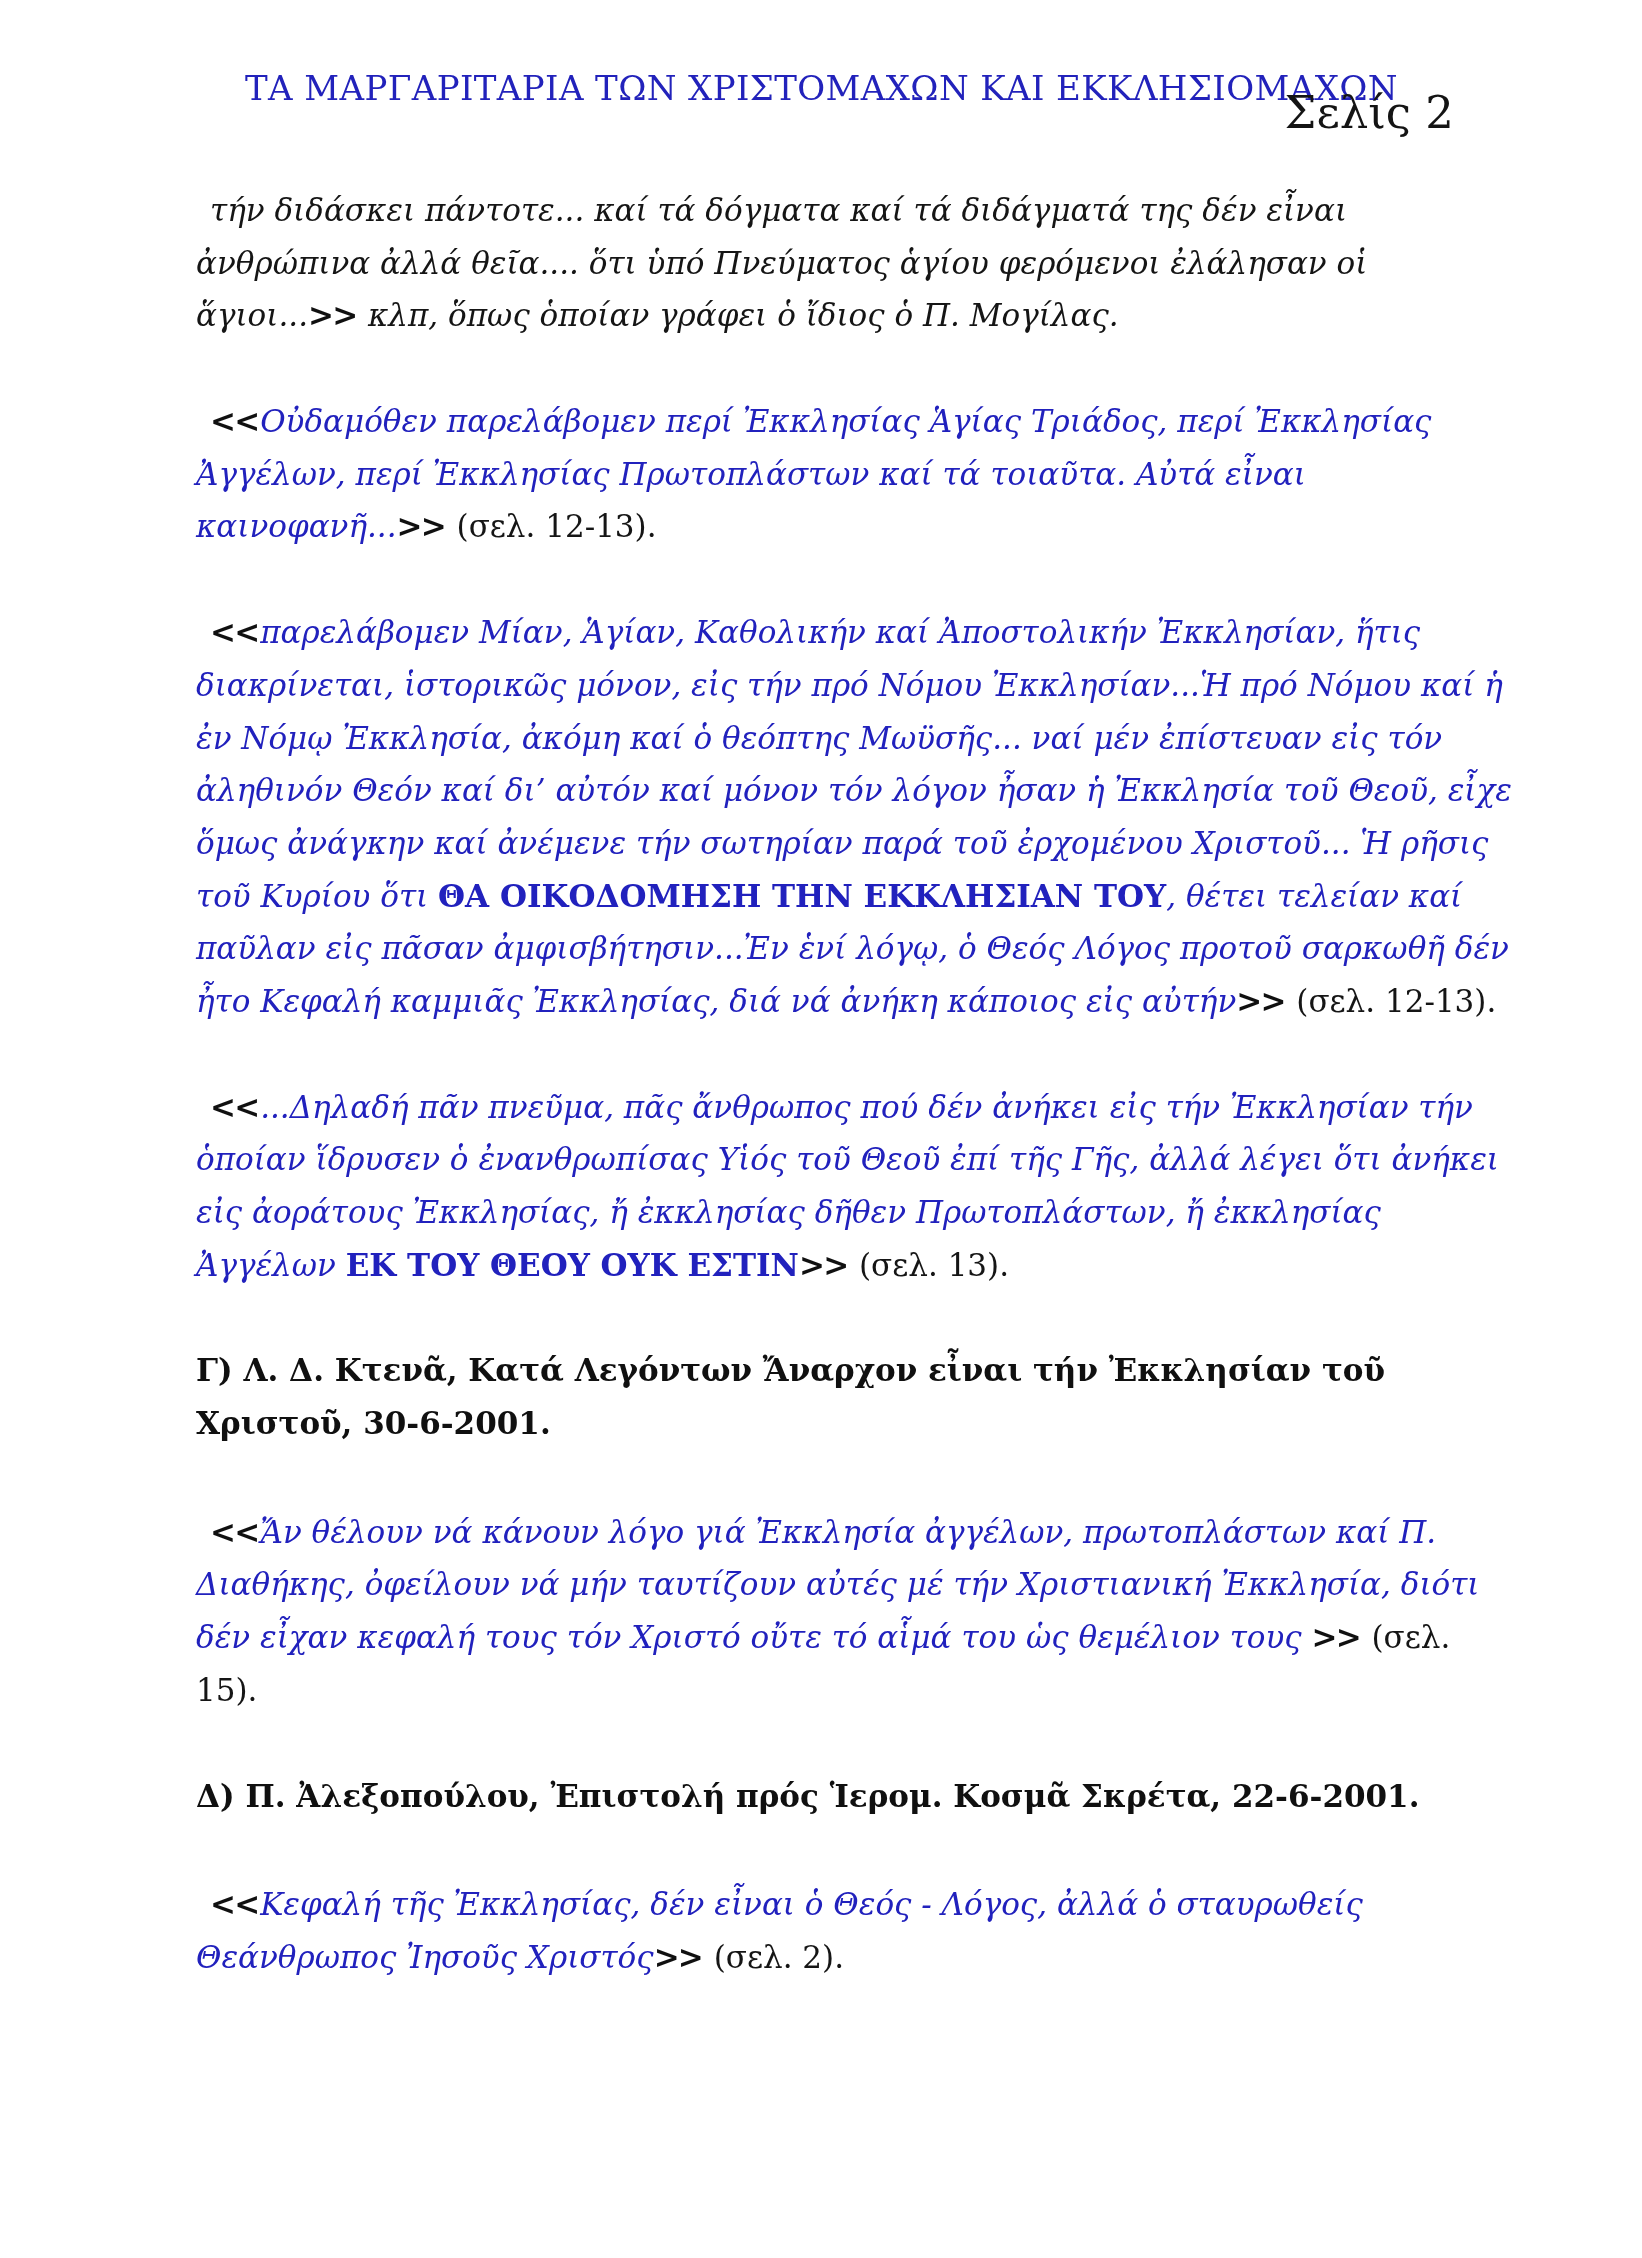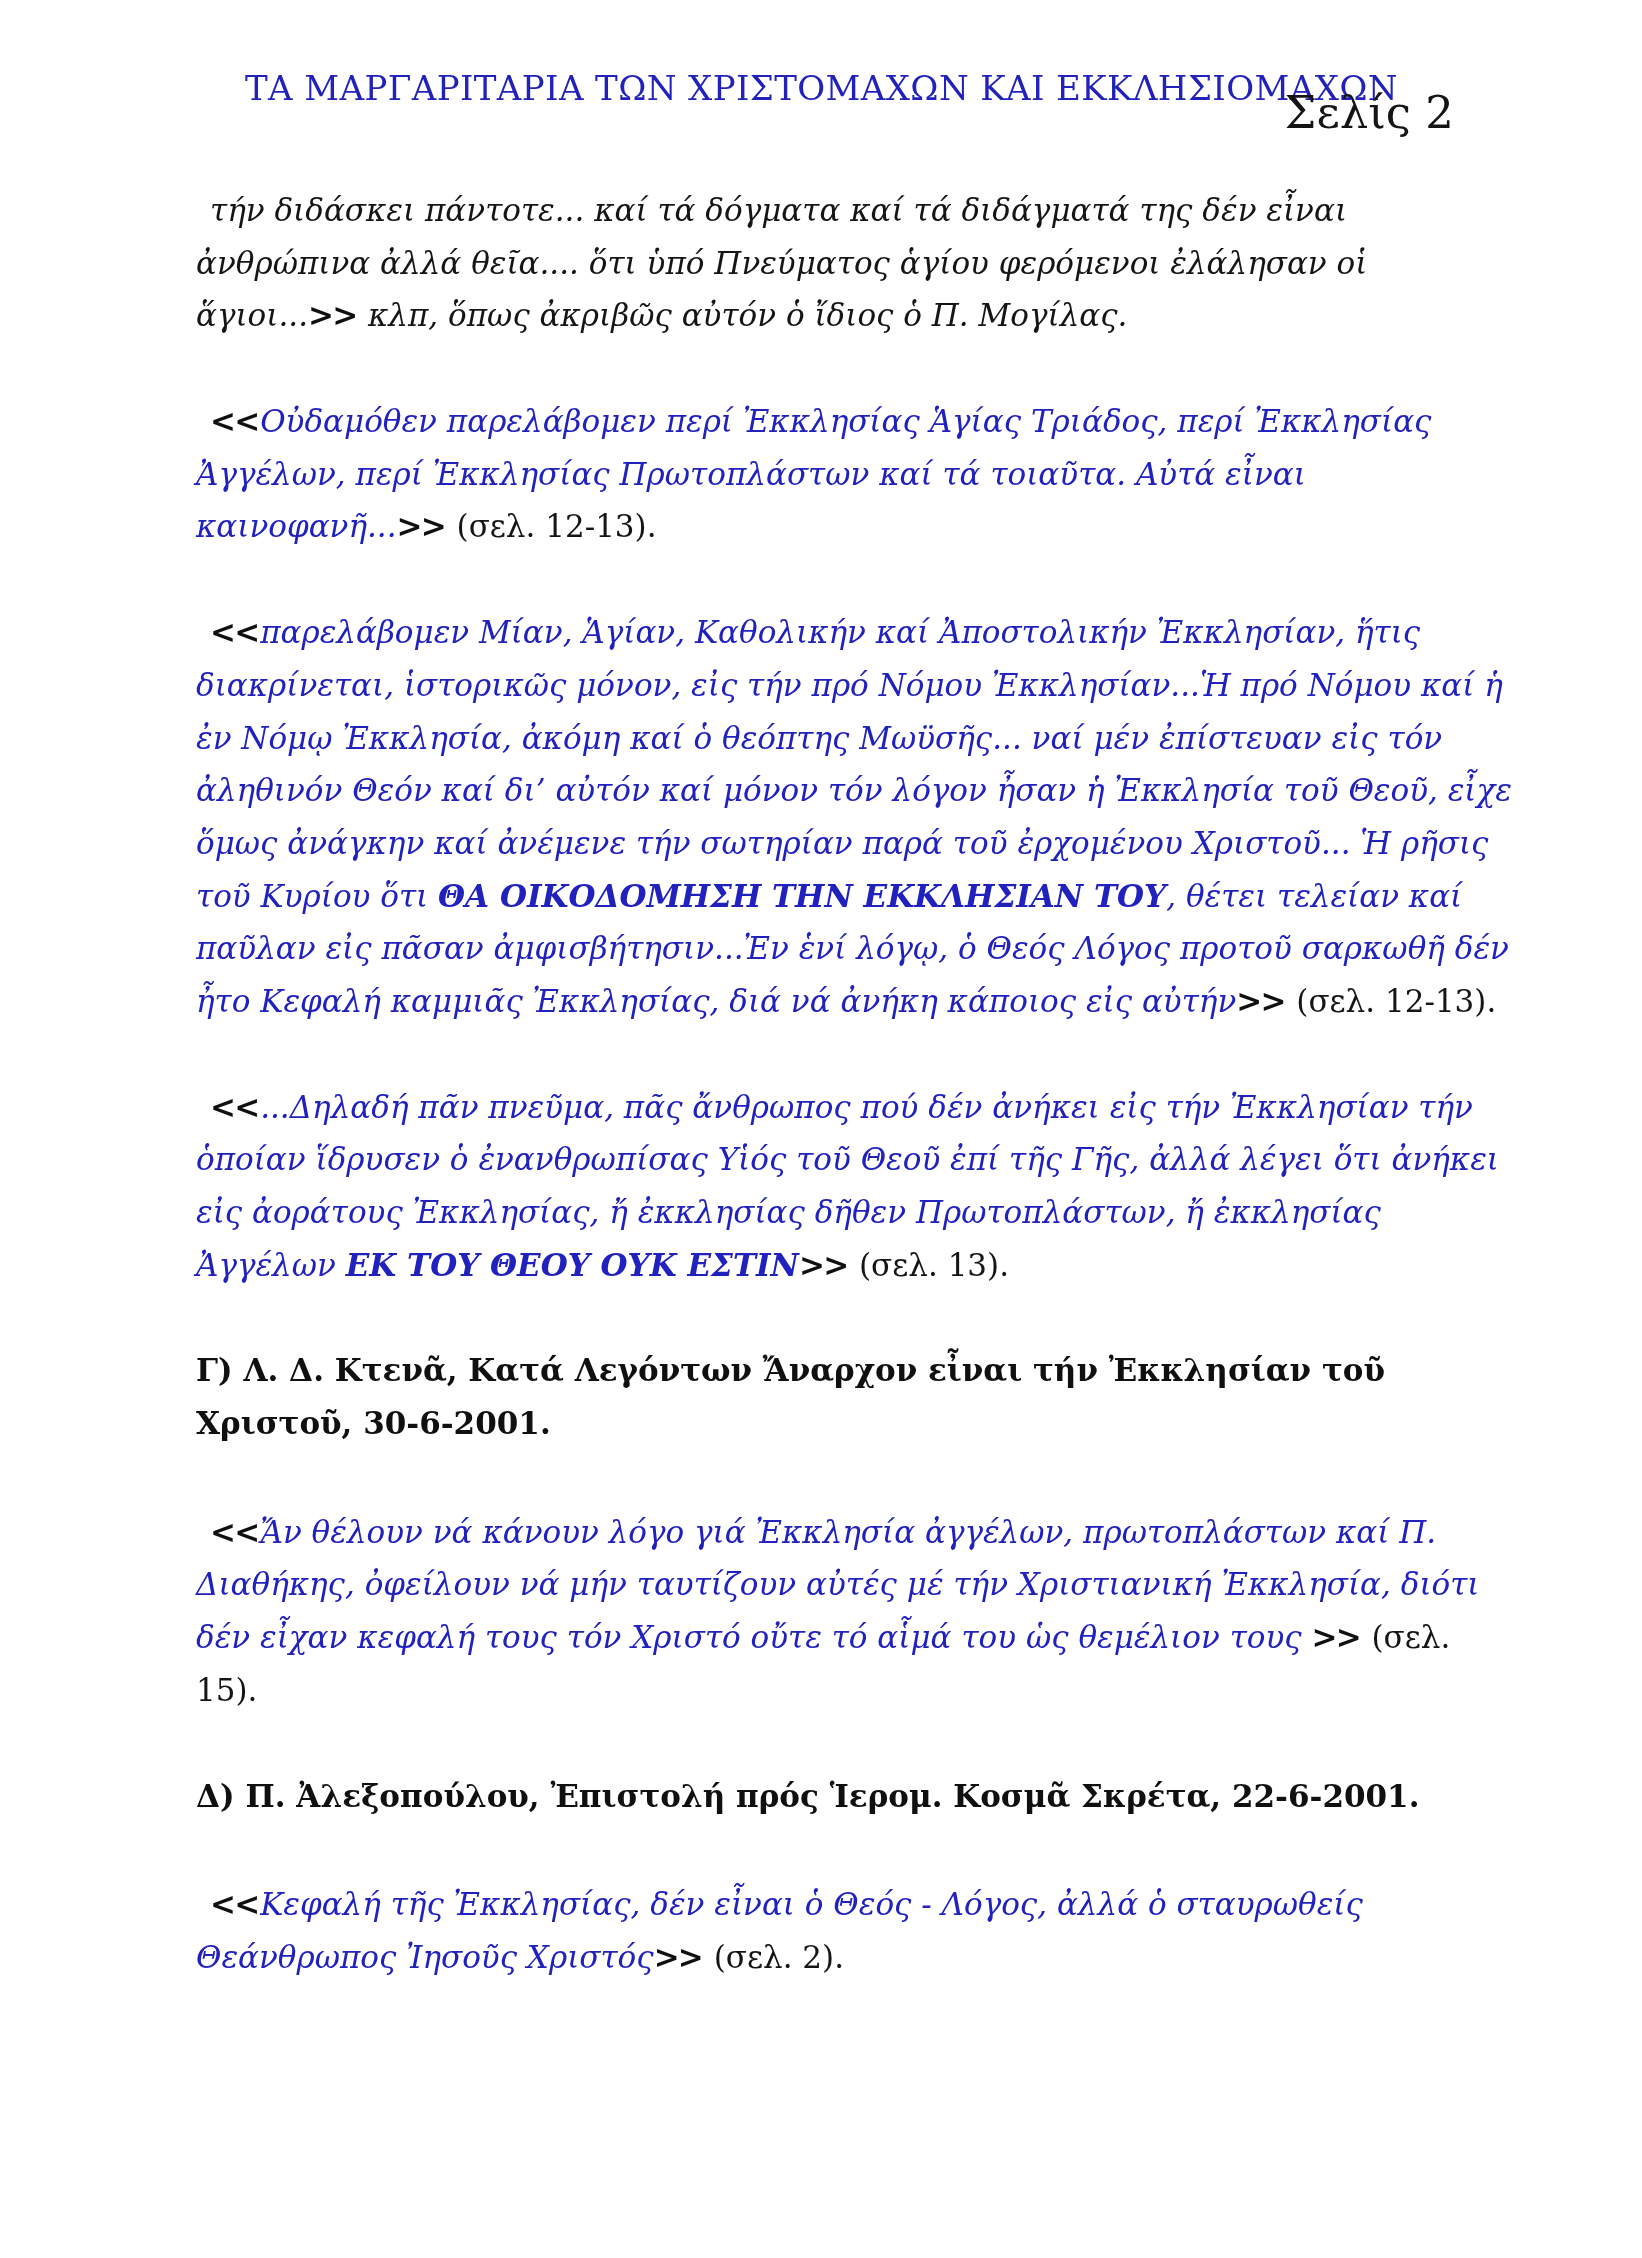--- a/index.html
+++ b/index.html
@@ -66,39 +66,38 @@
     font-weight: bold;
     letter-spacing: -1.8px;
     padding-right: 1.8px;
   }
   .run-blue {
     color: var(--quote-blue, #2121BD);
     font-style: italic;
   }
   .run-blue-caps {
     color: var(--quote-blue, #2121BD);
-    font-style: italic;
     font-weight: bold;
   }
   .run-heading {
     color: #101010;
     font-style: normal;
     font-weight: bold;
   }
 </style>
 </head>
 <body>
 
 <div class="page">
   <div class="page-header">
     <span class="doc-title">ΤΑ ΜΑΡΓΑΡΙΤΑΡΙΑ ΤΩΝ ΧΡΙΣΤΟΜΑΧΩΝ  ΚΑΙ ΕΚΚΛΗΣΙΟΜΑΧΩΝ</span>
     <span class="page-label">Σελίς 2</span>
   </div>
   <div class="doc-body">
-      <p class="block paragraph"><span class="run-black">τήν διδάσκει πάντοτε... καί τά δόγματα καί τά διδάγματά της δέν εἶναι ἀνθρώπινα ἀλλά θεῖα.... ὅτι ὑπό Πνεύματος ἁγίου φερόμενοι ἐλάλησαν οἱ ἅγιοι...</span><span class="run-black-bold">&gt;&gt;</span><span class="run-black"> κλπ, ὅπως ἀκριβῶς αὐτόν ὁ ἴδιος ὁ Π. Μογίλας.</span></p>
+      <p class="block paragraph"><span class="run-black">τήν διδάσκει πάντοτε... καί τά δόγματα καί τά διδάγματά της δέν εἶναι ἀνθρώπινα ἀλλά θεῖα.... ὅτι ὑπό Πνεύματος ἁγίου φερόμενοι ἐλάλησαν οἱ ἅγιοι...</span><span class="run-black-bold">&gt;&gt;</span><span class="run-black"> κλπ, ὅπως ὁποίαν γράφει ὁ ἴδιος ὁ Π. Μογίλας.</span></p>
       <p class="block paragraph"><span class="run-black-bold">&lt;&lt;</span><span class="run-blue">Οὐδαμόθεν παρελάβομεν περί Ἐκκλησίας Ἁγίας Τριάδος, περί Ἐκκλησίας Ἀγγέλων, περί Ἐκκλησίας Πρωτοπλάστων καί τά τοιαῦτα. Αὐτά εἶναι καινοφανῆ...</span><span class="run-black-bold">&gt;&gt;</span><span class="run-black-plain"> (σελ. 12-13).</span></p>
       <p class="block paragraph"><span class="run-black-bold">&lt;&lt;</span><span class="run-blue">παρελάβομεν Μίαν, Ἁγίαν, Καθολικήν καί Ἀποστολικήν Ἐκκλησίαν, ἥτις διακρίνεται, ἱστορικῶς μόνον, εἰς τήν πρό Νόμου Ἐκκλησίαν...Ἡ πρό Νόμου καί ἡ ἐν Νόμῳ Ἐκκλησία, ἀκόμη καί ὁ θεόπτης Μωϋσῆς... ναί μέν ἐπίστευαν εἰς τόν ἀληθινόν Θεόν καί δι’ αὐτόν καί μόνον τόν λόγον ἦσαν ἡ Ἐκκλησία τοῦ Θεοῦ, εἶχε ὅμως ἀνάγκην καί ἀνέμενε τήν σωτηρίαν παρά τοῦ ἐρχομένου Χριστοῦ... Ἡ ρῆσις τοῦ Κυρίου ὅτι </span><span class="run-blue-caps">ΘΑ ΟΙΚΟΔΟΜΗΣΗ ΤΗΝ ΕΚΚΛΗΣΙΑΝ ΤΟΥ</span><span class="run-blue">, θέτει τελείαν καί παῦλαν εἰς πᾶσαν ἀμφισβήτησιν...Ἐν ἑνί λόγῳ, ὁ Θεός Λόγος προτοῦ σαρκωθῆ δέν ἦτο Κεφαλή καμμιᾶς Ἐκκλησίας, διά νά ἀνήκη κάποιος εἰς αὐτήν</span><span class="run-black-bold">&gt;&gt;</span><span class="run-black-plain"> (σελ. 12-13).</span></p>
       <p class="block paragraph"><span class="run-black-bold">&lt;&lt;</span><span class="run-blue">...Δηλαδή πᾶν πνεῦμα, πᾶς ἄνθρωπος πού δέν ἀνήκει εἰς τήν Ἐκκλησίαν τήν ὁποίαν ἵδρυσεν ὁ ἐνανθρωπίσας Υἱός τοῦ Θεοῦ ἐπί τῆς Γῆς, ἀλλά λέγει ὅτι ἀνήκει εἰς ἀοράτους Ἐκκλησίας, ἤ ἐκκλησίας δῆθεν Πρωτοπλάστων, ἤ ἐκκλησίας Ἀγγέλων </span><span class="run-blue-caps">ΕΚ ΤΟΥ ΘΕΟΥ ΟΥΚ ΕΣΤΙΝ</span><span class="run-black-bold">&gt;&gt;</span><span class="run-black-plain"> (σελ. 13).</span></p>
       <p class="block heading"><span class="run-heading">Γ) Λ. Δ. Κτενᾶ, Κατά Λεγόντων Ἄναρχον εἶναι τήν Ἐκκλησίαν τοῦ Χριστοῦ, 30-6-2001.</span></p>
       <p class="block paragraph"><span class="run-black-bold">&lt;&lt;</span><span class="run-blue">Ἄν θέλουν νά κάνουν λόγο γιά Ἐκκλησία ἀγγέλων, πρωτοπλάστων καί Π. Διαθήκης, ὀφείλουν νά μήν ταυτίζουν αὐτές μέ τήν Χριστιανική Ἐκκλησία, διότι δέν εἶχαν κεφαλή τους τόν Χριστό οὔτε τό αἷμά του ὡς θεμέλιον τους </span><span class="run-black-bold">&gt;&gt;</span><span class="run-black-plain"> (σελ. 15).</span></p>
       <p class="block heading"><span class="run-heading">Δ) Π. Ἀλεξοπούλου,  Ἐπιστολή πρός Ἱερομ. Κοσμᾶ Σκρέτα, 22-6-2001.</span></p>
       <p class="block paragraph"><span class="run-black-bold">&lt;&lt;</span><span class="run-blue">Κεφαλή τῆς Ἐκκλησίας, δέν εἶναι ὁ Θεός - Λόγος, ἀλλά ὁ σταυρωθείς Θεάνθρωπος Ἰησοῦς Χριστός</span><span class="run-black-bold">&gt;&gt;</span><span class="run-black-plain"> (σελ. 2).</span></p>
     </div>
 </div>
 

